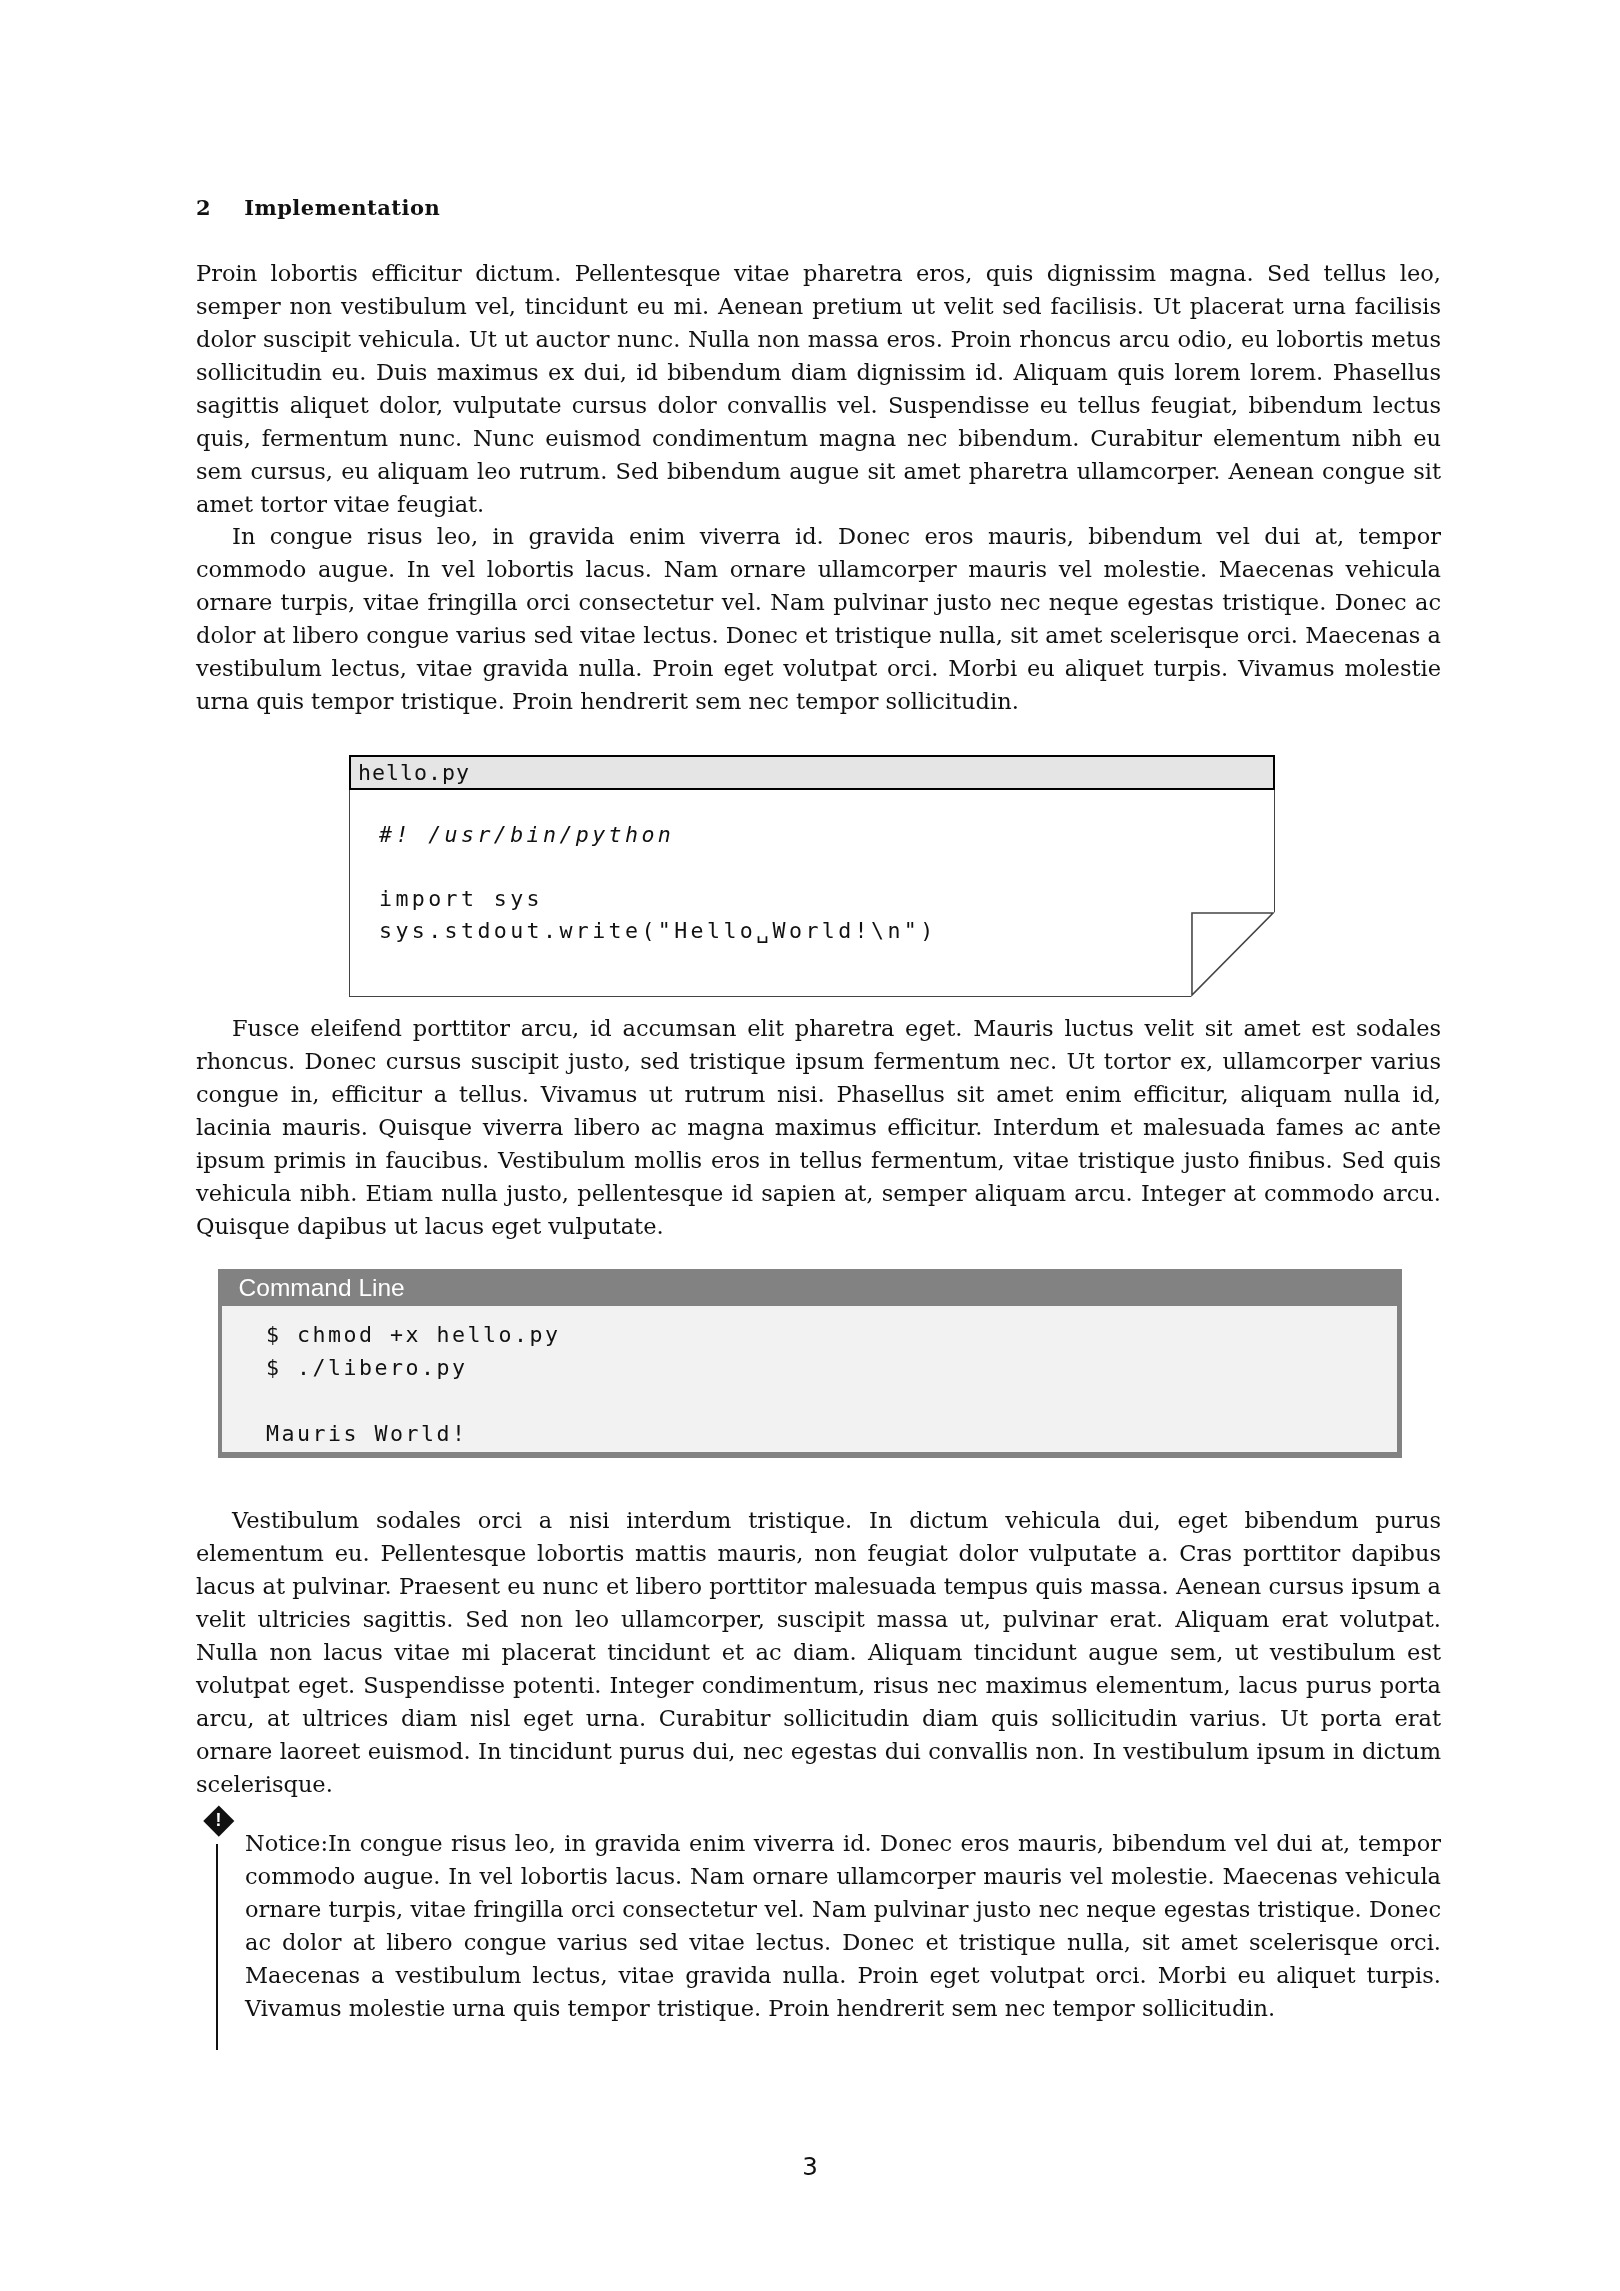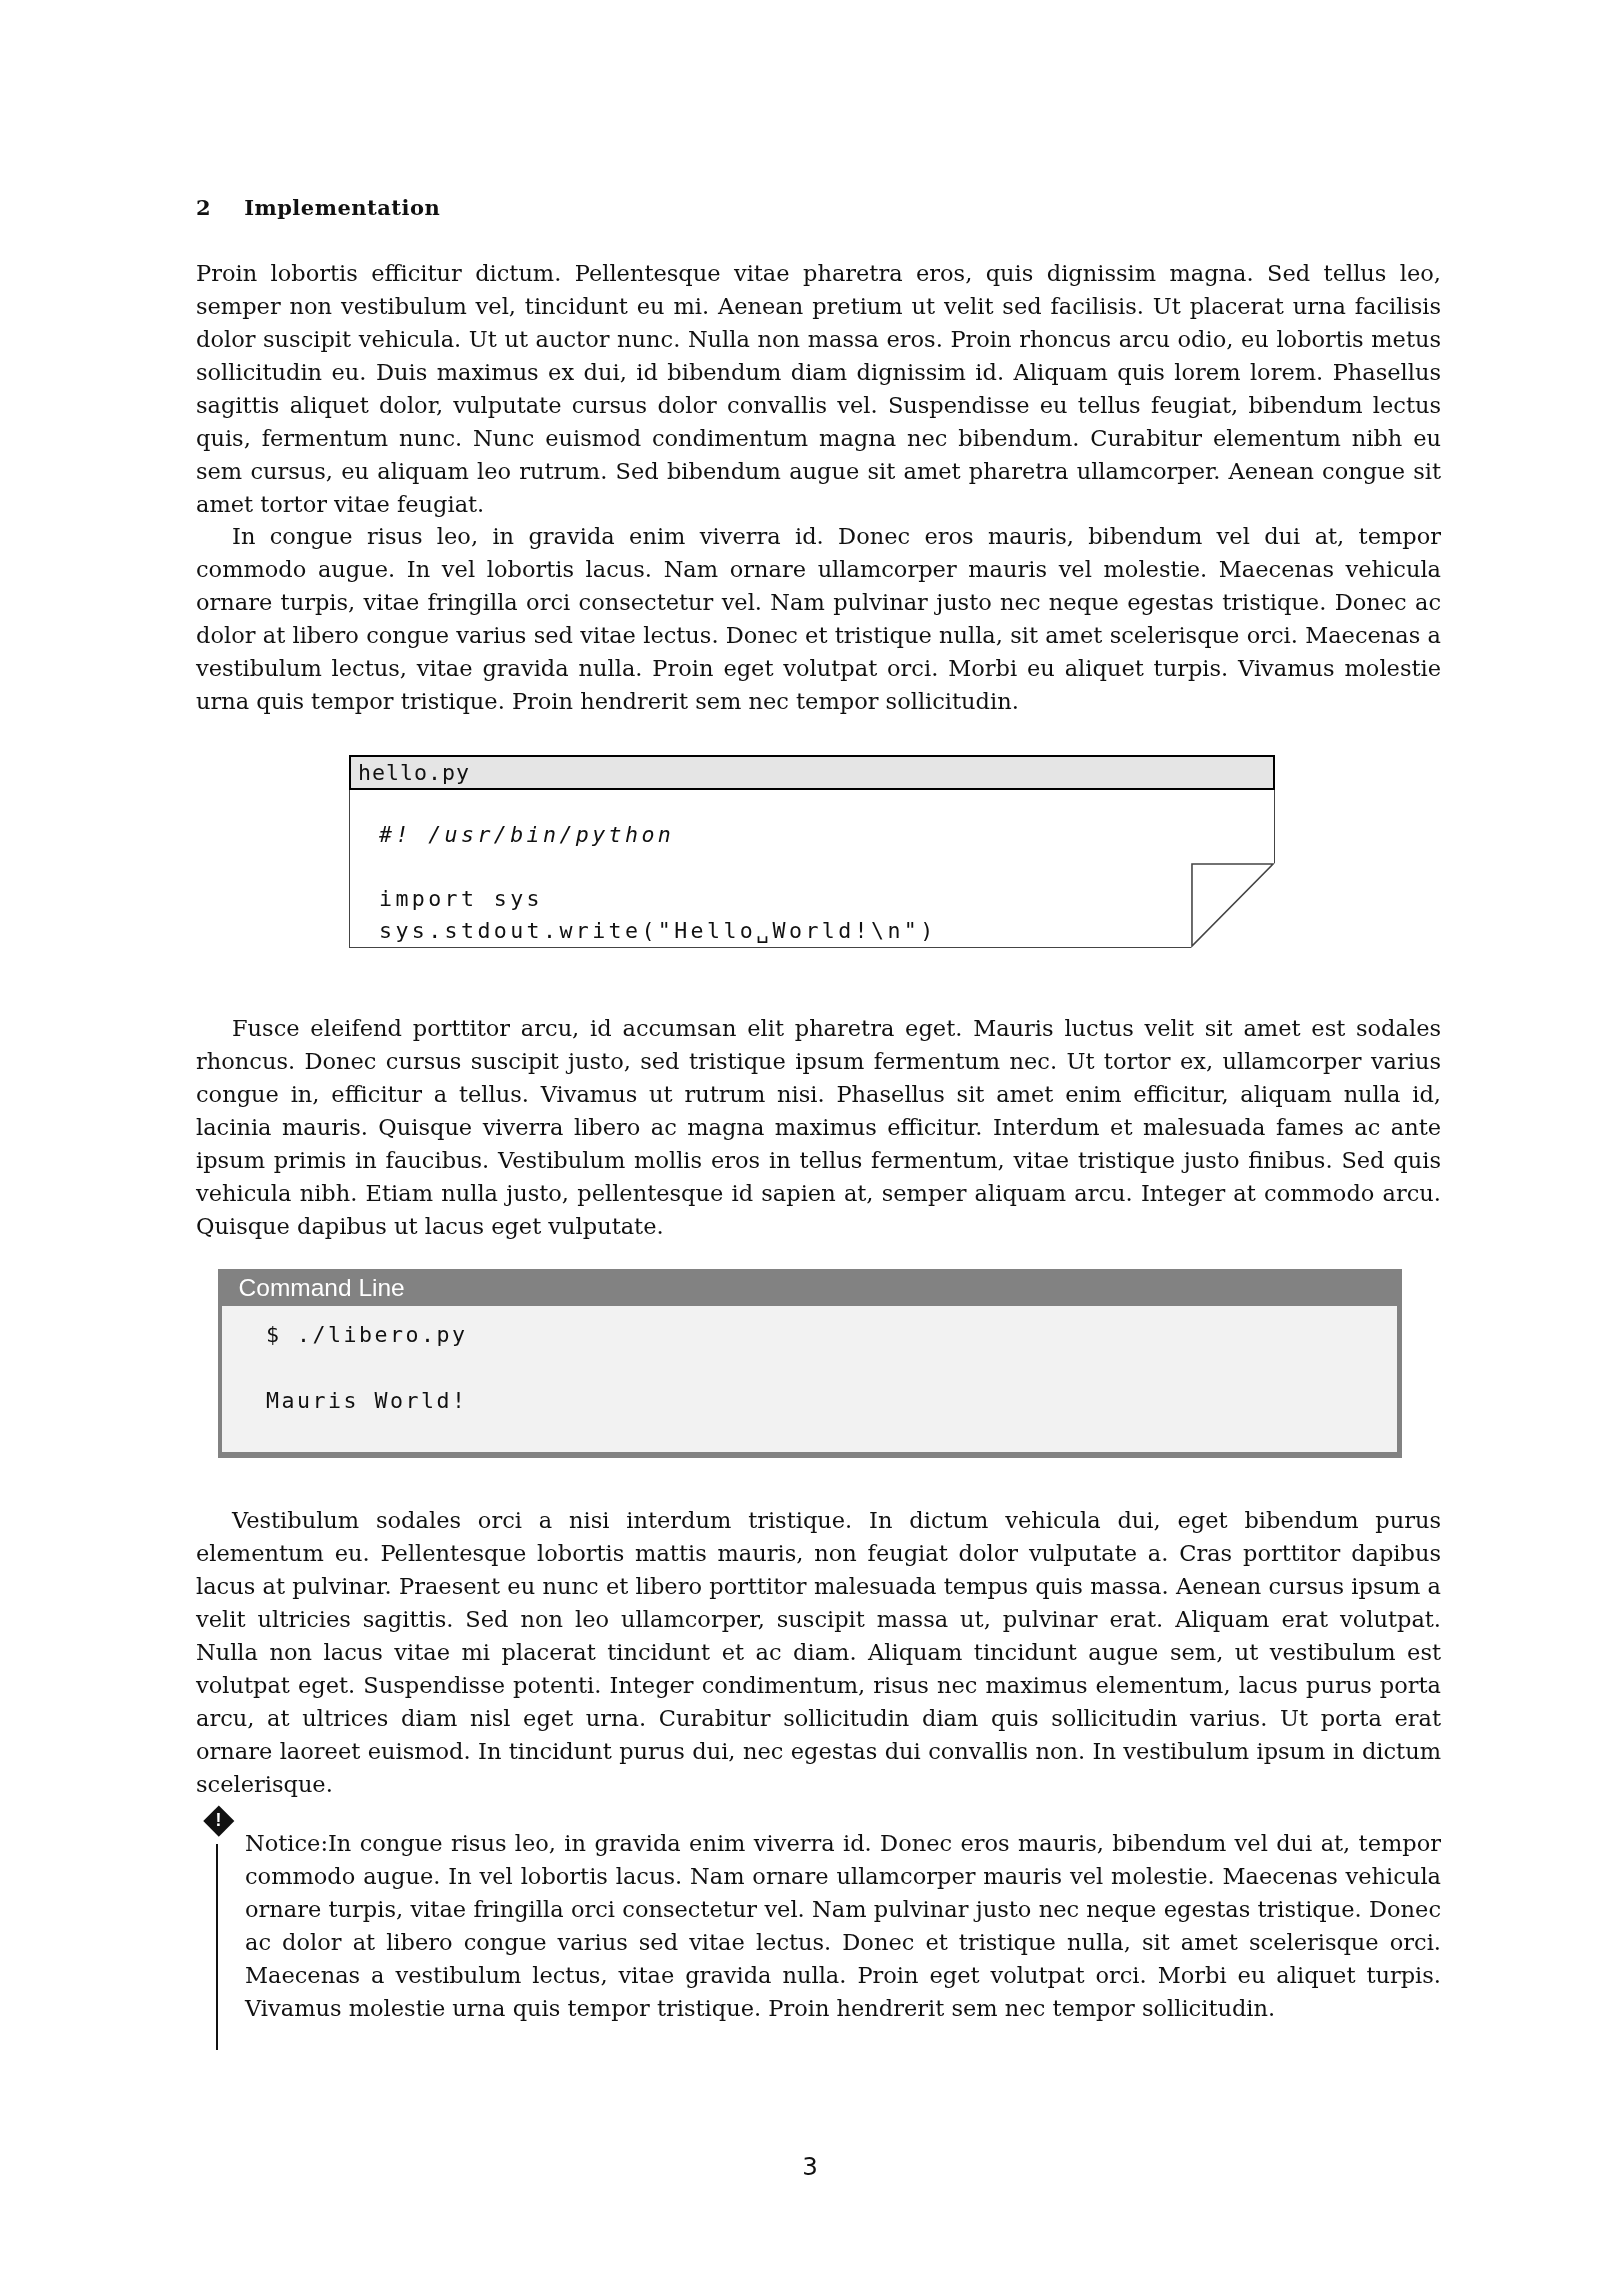--- a/index.html
+++ b/index.html
@@ -32,21 +32,21 @@
 
   
   .code-box { position:absolute; left:349px; top:755px; width:926px; }
   .code-title {
     box-sizing:border-box; height:35px; line-height:31px;
     background:#e5e5e5; border:2px solid #000;
     font-family:"DejaVu Sans Mono", monospace; font-size:21.6px;
     padding-left:6.9px; letter-spacing:1px;
   }
   .code-body {
-    position:relative; box-sizing:border-box; height:158px;
+    position:relative; box-sizing:border-box; height:207px;
     border:1px solid #444; border-top:none;
     padding:29px 0 0 29px;
     font-family:"DejaVu Sans Mono", monospace; font-size:21.6px;
     letter-spacing:3.4px; line-height:32px;
   }
   .code-line { min-height:32px; white-space:pre; }
   .code-line.comment { font-style:italic; }
   .fold {
     position:absolute; right:-1px; bottom:-1px;
     width:84px; height:85px; background:#ffffff;
@@ -124,20 +124,21 @@
         </svg>
       </div>
     </div>
   </div>
 
   <p class="para p3 indent">Fusce eleifend porttitor arcu, id accumsan elit pharetra eget. Mauris luctus velit sit amet est sodales rhoncus. Donec cursus suscipit justo, sed tristique ipsum fermentum nec. Ut tortor ex, ullamcorper varius congue in, efficitur a tellus. Vivamus ut rutrum nisi. Phasellus sit amet enim efficitur, aliquam nulla id, lacinia mauris. Quisque viverra libero ac magna maximus efficitur. Interdum et malesuada fames ac ante ipsum primis in faucibus. Vestibulum mollis eros in tellus fermentum, vitae tristique justo finibus. Sed quis vehicula nibh. Etiam nulla justo, pellentesque id sapien at, semper aliquam arcu. Integer at commodo arcu. Quisque dapibus ut lacus eget vulputate.</p>
 
   <div class="cmd-box">
     <div class="cmd-title">Command Line</div>
     <div class="cmd-body">
+      <div class="cmd-line">$ chmod +x hello.py</div>
       <div class="cmd-line">$ ./libero.py</div>
       <div class="cmd-line"></div>
       <div class="cmd-line">Mauris World!</div>
     </div>
   </div>
 
   <p class="para p4 indent">Vestibulum sodales orci a nisi interdum tristique. In dictum vehicula dui, eget bibendum purus elementum eu. Pellentesque lobortis mattis mauris, non feugiat dolor vulputate a. Cras porttitor dapibus lacus at pulvinar. Praesent eu nunc et libero porttitor malesuada tempus quis massa. Aenean cursus ipsum a velit ultricies sagittis. Sed non leo ullamcorper, suscipit massa ut, pulvinar erat. Aliquam erat volutpat. Nulla non lacus vitae mi placerat tincidunt et ac diam. Aliquam tincidunt augue sem, ut vestibulum est volutpat eget. Suspendisse potenti. Integer condimentum, risus nec maximus elementum, lacus purus porta arcu, at ultrices diam nisl eget urna. Curabitur sollicitudin diam quis sollicitudin varius. Ut porta erat ornare laoreet euismod. In tincidunt purus dui, nec egestas dui convallis non. In vestibulum ipsum in dictum scelerisque.</p>
 
   <div class="notice">
     <div class="notice-icon">

